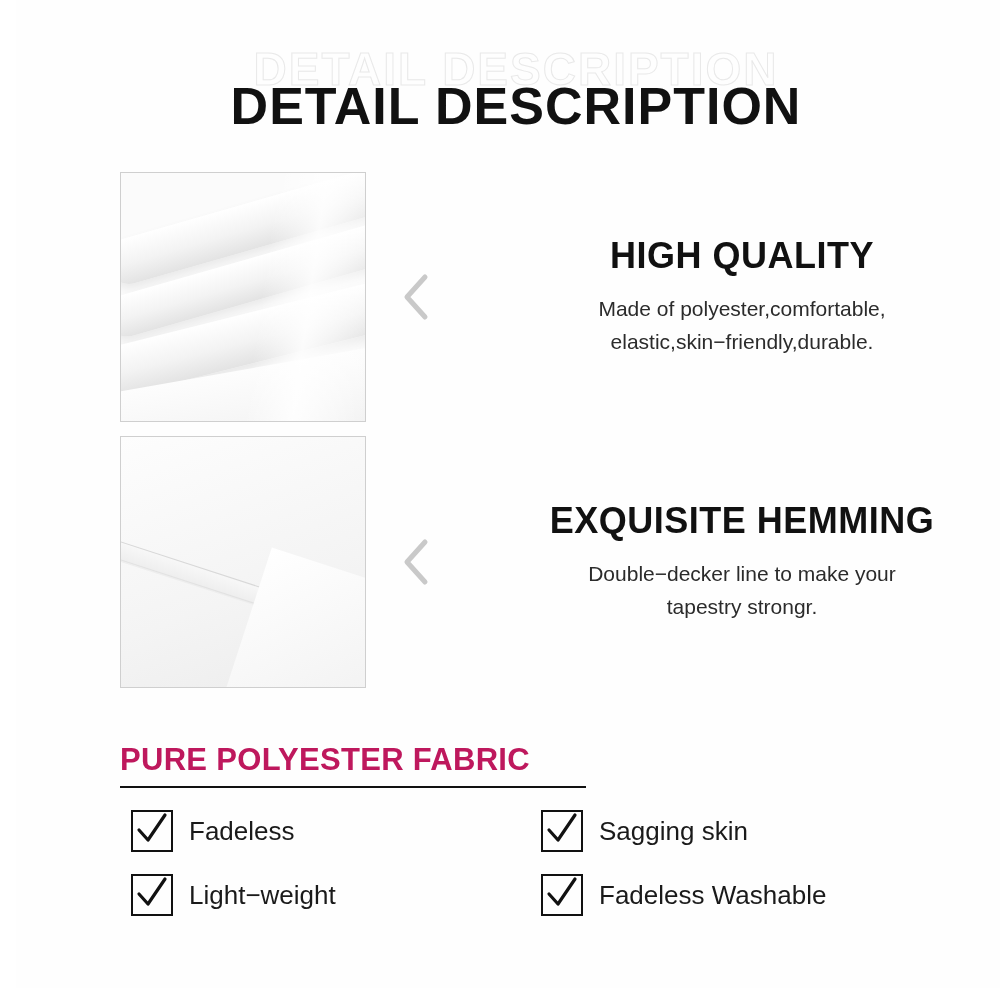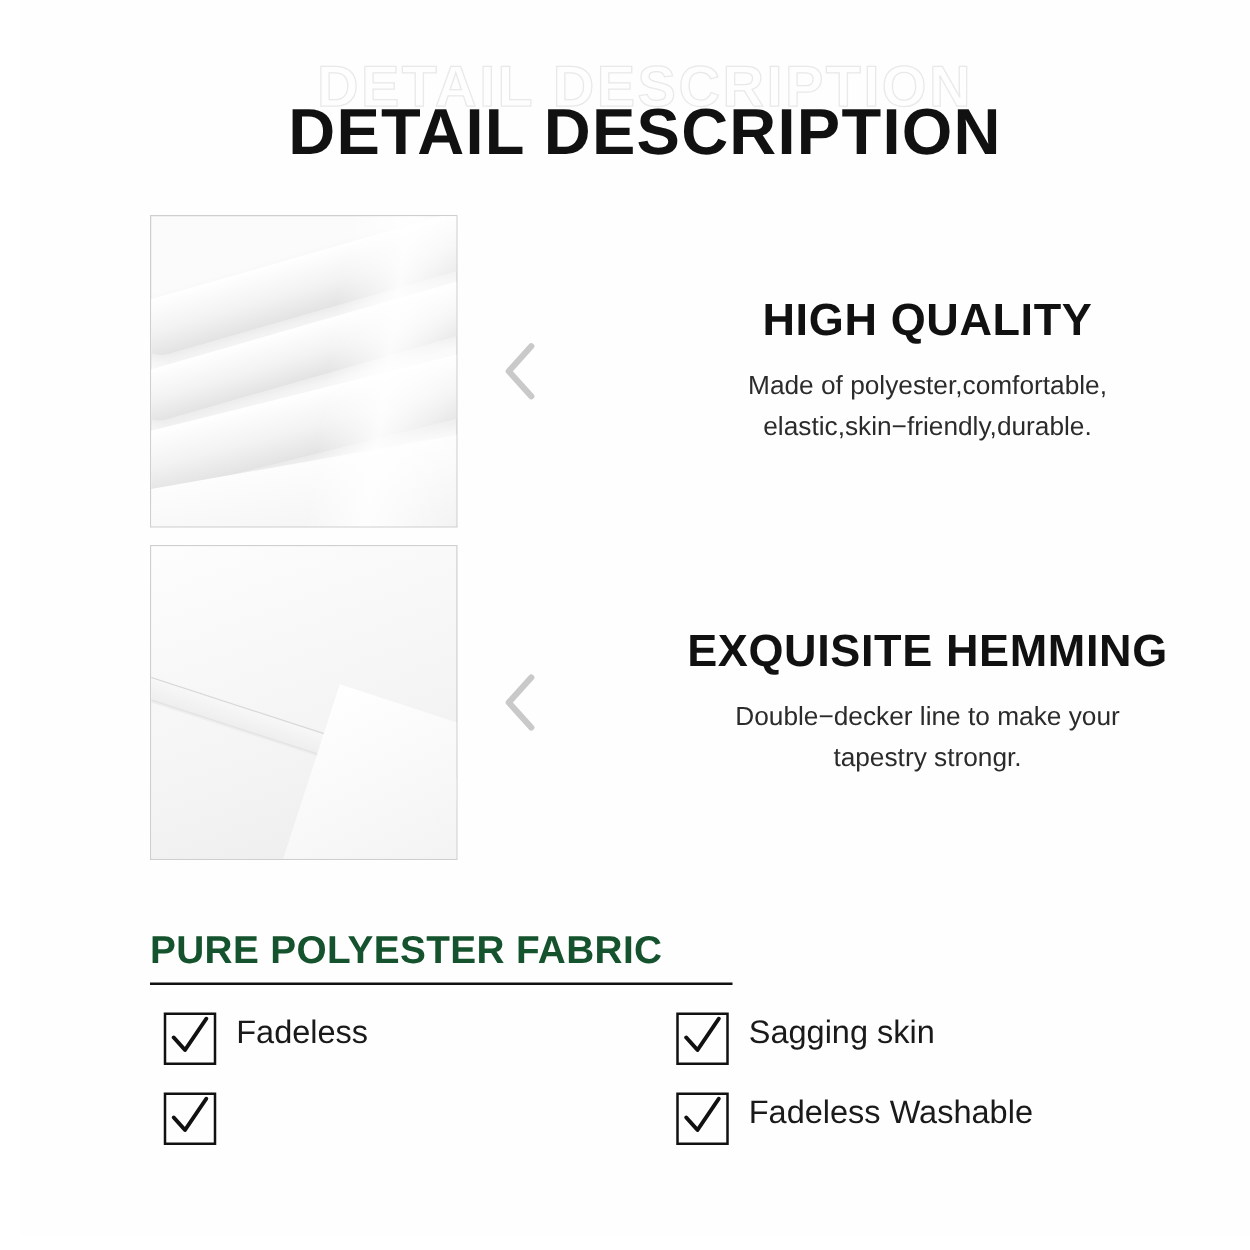--- a/index.html
+++ b/index.html
@@ -187,37 +187,38 @@
   
   .fabric-section {
     position: absolute;
     left: 104px;
     top: 742px;
     width: 800px;
   }
   .fabric-title {
     font-size: 31px;
     font-weight: bold;
-    color: #14532d;
+    color: #be185d;
     letter-spacing: 0.3px;
     padding-bottom: 8px;
   }
   .fabric-rule {
     width: 466px;
     height: 2px;
     background: #111111;
     margin-bottom: 22px;
   }
   .check-grid {
     display: grid;
     grid-template-columns: 410px 410px;
     row-gap: 22px;
   }
   .check-item {
     display: flex;
+    align-items: center;
     padding-left: 11px;
   }
   .checkbox {
     width: 38px;
     height: 38px;
     border: 2px solid #111111;
     flex: none;
     position: relative;
     margin-right: 16px;
   }
@@ -304,20 +305,21 @@
         </div>
         <div class="check-label">Sagging skin</div>
       </div>
 
       <div class="check-item">
         <div class="checkbox">
           <svg width="34" height="36" viewBox="0 0 34 36" aria-hidden="true">
             <polyline points="4,18 13,28 30,3" fill="none" stroke="#111111" stroke-width="3.2" stroke-linecap="round" stroke-linejoin="round"></polyline>
           </svg>
         </div>
+        <div class="check-label">Light−weight</div>
       </div>
 
       <div class="check-item">
         <div class="checkbox">
           <svg width="34" height="36" viewBox="0 0 34 36" aria-hidden="true">
             <polyline points="4,18 13,28 30,3" fill="none" stroke="#111111" stroke-width="3.2" stroke-linecap="round" stroke-linejoin="round"></polyline>
           </svg>
         </div>
         <div class="check-label">Fadeless Washable</div>
       </div>

